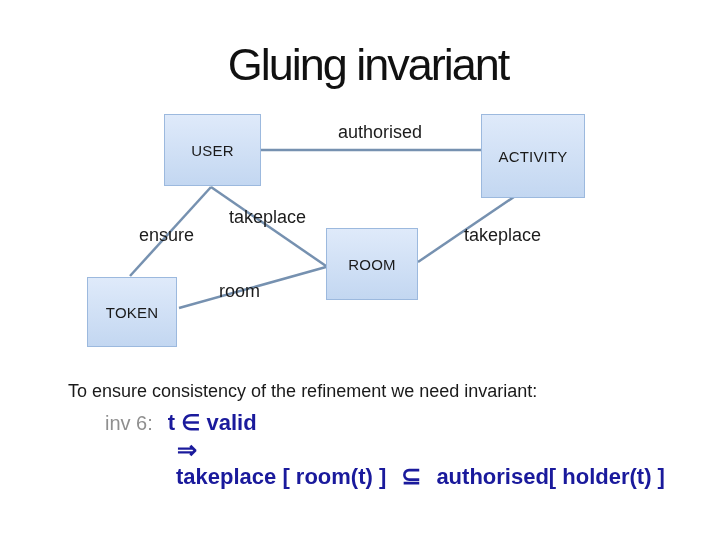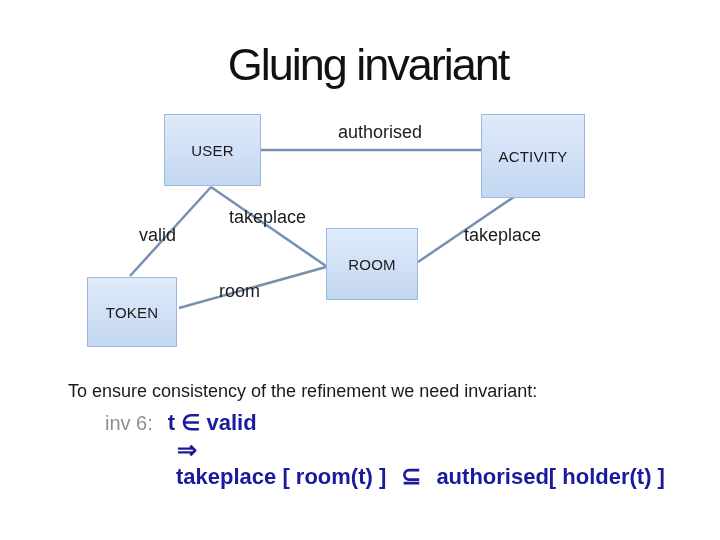--- a/index.html
+++ b/index.html
@@ -54,21 +54,21 @@
   <div id="diagram">
     <svg id="edges-svg" width="720" height="540" viewBox="0 0 720 540">
         <line x1="253" y1="150" x2="473" y2="150" stroke="#7691b0" stroke-width="2.5"></line>
         <line x1="122" y1="276" x2="203" y2="187" stroke="#7691b0" stroke-width="2.5"></line>
         <line x1="203" y1="187" x2="318" y2="266" stroke="#7691b0" stroke-width="2.5"></line>
         <line x1="171" y1="308" x2="318" y2="267" stroke="#7691b0" stroke-width="2.5"></line>
         <line x1="410" y1="262" x2="522" y2="186" stroke="#7691b0" stroke-width="2.5"></line>
       </svg>
 
   <div class="edge-label" style="left: 330px; top: 123px;">authorised</div>
-      <div class="edge-label" style="left: 131px; top: 226px;">valid</div>
+      <div class="edge-label" style="left: 131px; top: 226px;">ensure</div>
       <div class="edge-label" style="left: 221px; top: 208px;">takeplace</div>
       <div class="edge-label" style="left: 211px; top: 282px;">room</div>
       <div class="edge-label" style="left: 456px; top: 226px;">takeplace</div>
       <div class="node" style="left: 156px; top: 114px; width: 97px; height: 72px; border: 1.5px solid rgb(156, 185, 222); background: linear-gradient(rgb(223, 234, 250) 0%, rgb(195, 215, 241) 100%);">
         <span>USER</span>
       </div>
       <div class="node" style="left: 473px; top: 114px; width: 104px; height: 84px; border: 1.5px solid rgb(156, 185, 222); background: linear-gradient(rgb(223, 234, 250) 0%, rgb(195, 215, 241) 100%);">
         <span>ACTIVITY</span>
       </div>
       <div class="node" style="left: 318px; top: 228px; width: 92px; height: 72px; border: 1.5px solid rgb(156, 185, 222); background: linear-gradient(rgb(223, 234, 250) 0%, rgb(195, 215, 241) 100%);">

